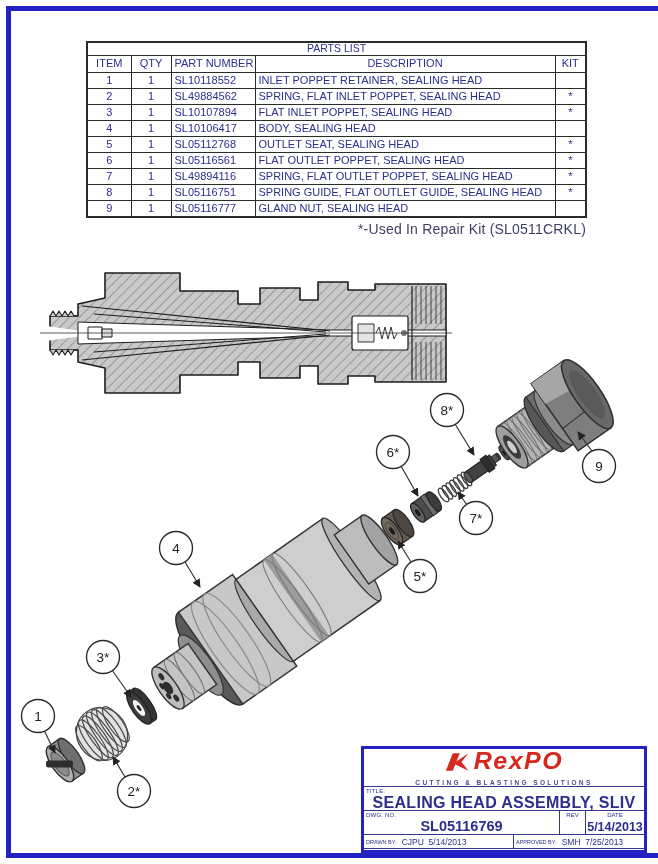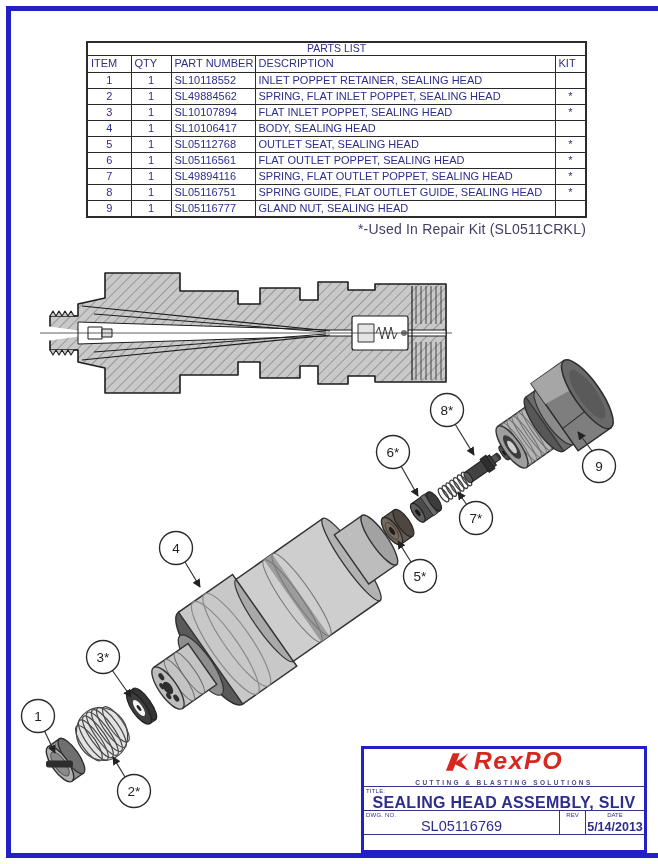--- a/index.html
+++ b/index.html
@@ -16,21 +16,21 @@
     position:absolute;left:86px;top:41px;width:499px;
     border-collapse:collapse;table-layout:fixed;
     border:2px solid #2b2b2b;
     font-size:11px;color:#2d2d8e;background:#fff;
   }
   table.parts td,table.parts th{
     border:1px solid #2b2b2b;padding:0 3px;height:15px;
     line-height:1.05;font-weight:normal;overflow:hidden;white-space:nowrap;
   }
   table.parts .t-title{text-align:center;height:12px;font-size:10.5px;}
-  table.parts th{text-align:left;height:16px;}
+  table.parts th{text-align:center;height:16px;}
   td.ctr{text-align:center;}
   
   .kitnote{
     position:absolute;left:330px;top:221px;width:256px;text-align:right;
     font-size:14px;color:#3f3f63;letter-spacing:0.2px;
   }
   
   svg.drawing{position:absolute;left:0;top:0;width:658px;height:864px;}
   
   .titleblock{
@@ -45,21 +45,21 @@
     letter-spacing:1.5px;transform:scaleY(0.92);
   }
   .logo-tag{font-size:6.5px;letter-spacing:2.4px;color:#4a4a8a;white-space:nowrap;margin-top:1px;font-weight:bold;}
   .tb-row{border-top:1px solid #34348c;position:relative;box-sizing:border-box;}
   .tb-label{position:absolute;left:2px;top:1px;font-size:6px;color:#2d2d8e;letter-spacing:0.2px;}
   .tb-label-ctr{position:absolute;left:0;right:0;top:1px;text-align:center;font-size:6px;}
   .tb-title{height:24px;}
   .tb-title-val{text-align:center;font-weight:bold;font-size:16px;padding-top:7px;letter-spacing:0.3px;}
   .tb-mid{height:24px;display:flex;}
   .tb-dwg{width:196px;position:relative;border-right:1px solid #34348c;box-sizing:border-box;}
-  .tb-dwg-val{text-align:center;font-weight:normal;font-size:14.5px;padding-top:7px;}
+  .tb-dwg-val{text-align:center;font-weight:bold;font-size:14.5px;padding-top:7px;}
   .tb-rev{width:26px;position:relative;border-right:1px solid #34348c;box-sizing:border-box;}
   .tb-date{flex:1;position:relative;}
   .tb-date-val{text-align:center;font-weight:bold;font-size:12.5px;padding-top:9px;}
   .tb-bottom{height:14px;display:flex;font-size:8.5px;}
   .tb-drawn{width:150px;border-right:1px solid #34348c;box-sizing:border-box;
     display:flex;align-items:center;gap:5px;padding-left:2px;}
   .tb-approved{flex:1;display:flex;align-items:center;gap:5px;padding-left:2px;}
   .tb-small-label{font-size:5.5px;}
   .tb-small-val{font-size:8.5px;white-space:pre;}
   .tb-strip{flex:1;border-top:1px solid #34348c;}
@@ -404,15 +404,25 @@
       </div>
       <div class="tb-rev">
         <span class="tb-label-ctr">REV</span>
         <div></div>
       </div>
       <div class="tb-date">
         <span class="tb-label-ctr">DATE</span>
         <div class="tb-date-val">5/14/2013</div>
       </div>
     </div>
+    <div class="tb-row tb-bottom">
+      <div class="tb-drawn">
+        <span class="tb-small-label">DRAWN BY:</span>
+        <span class="tb-small-val">CJPU  5/14/2013</span>
+      </div>
+      <div class="tb-approved">
+        <span class="tb-small-label">APPROVED BY:</span>
+        <span class="tb-small-val">SMH  7/25/2013</span>
+      </div>
+    </div>
     <div class="tb-strip"></div>
   </div>
 </div>
 
 </body></html>

